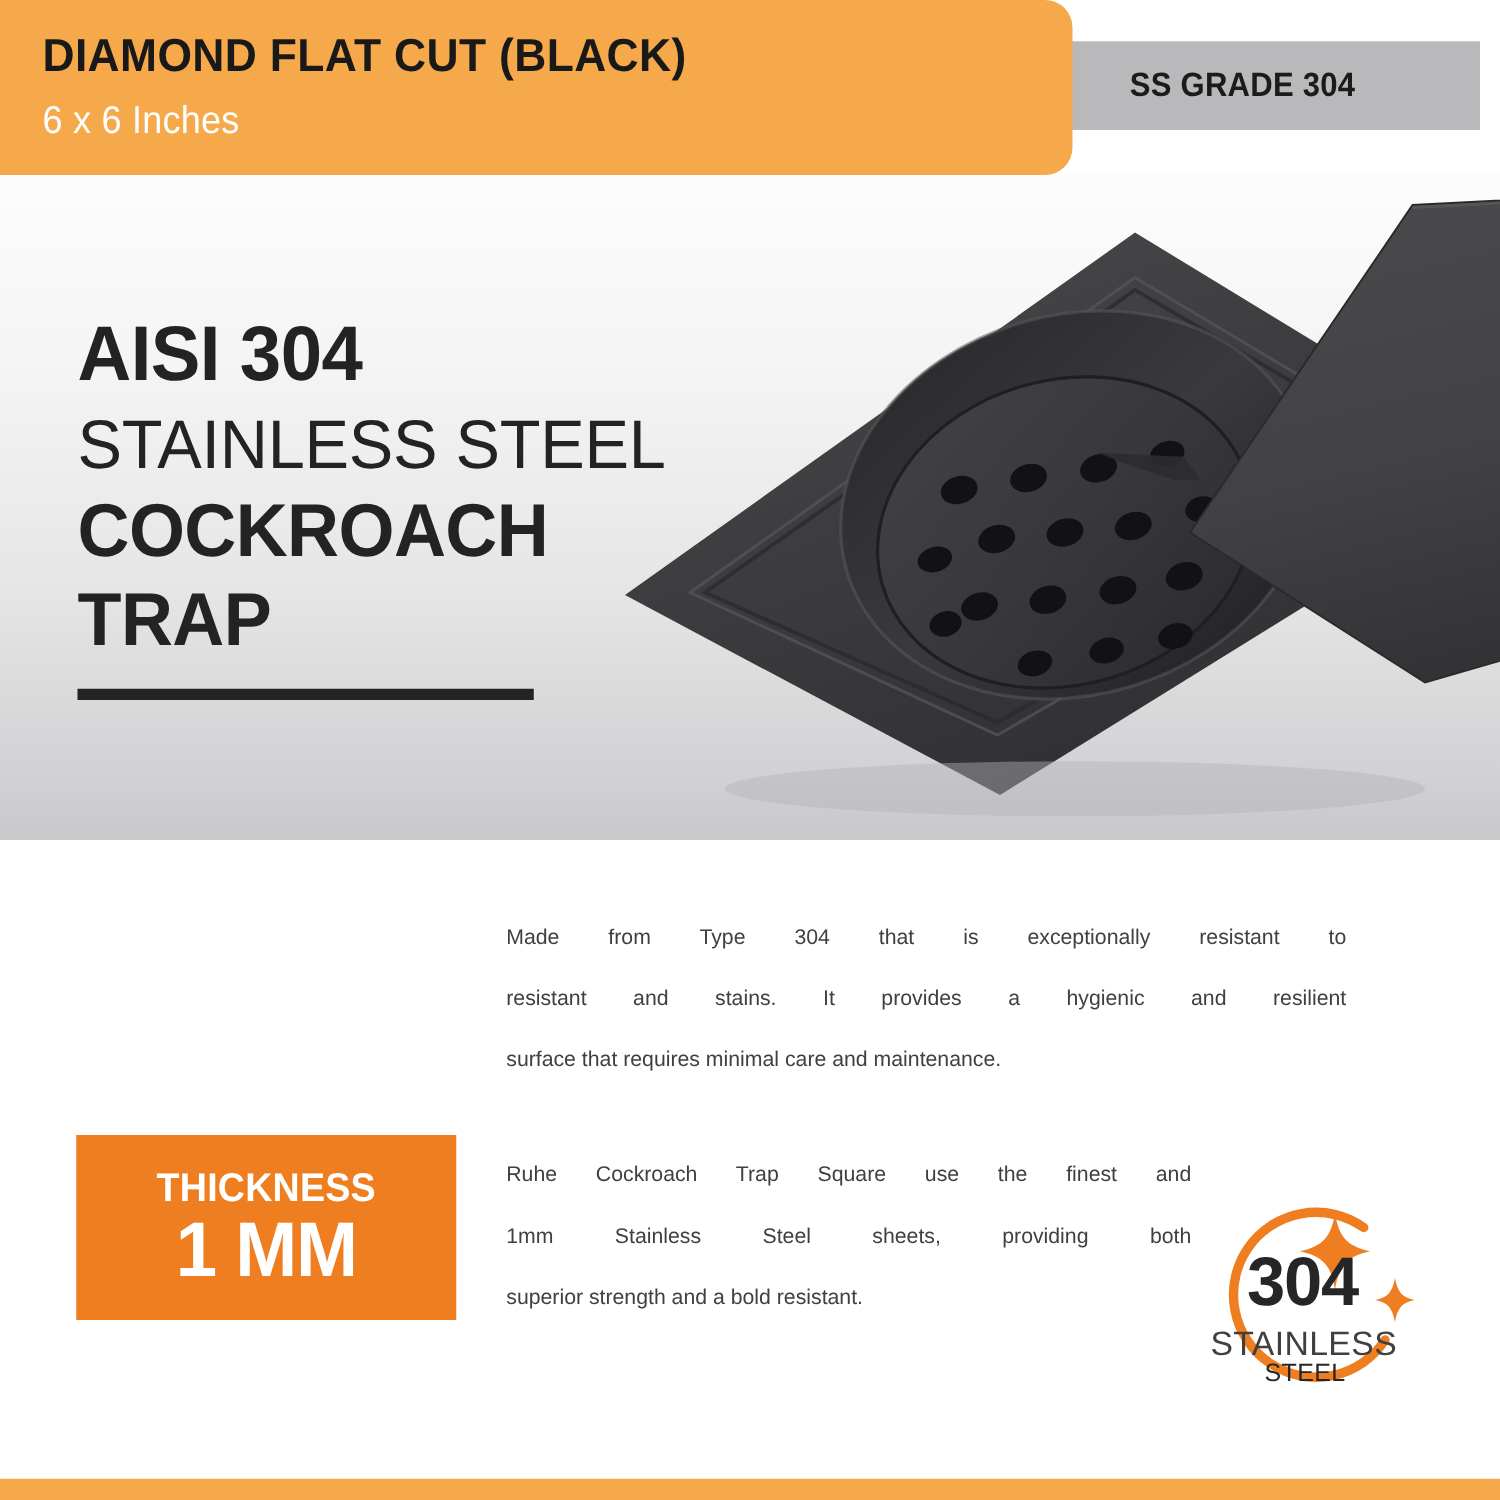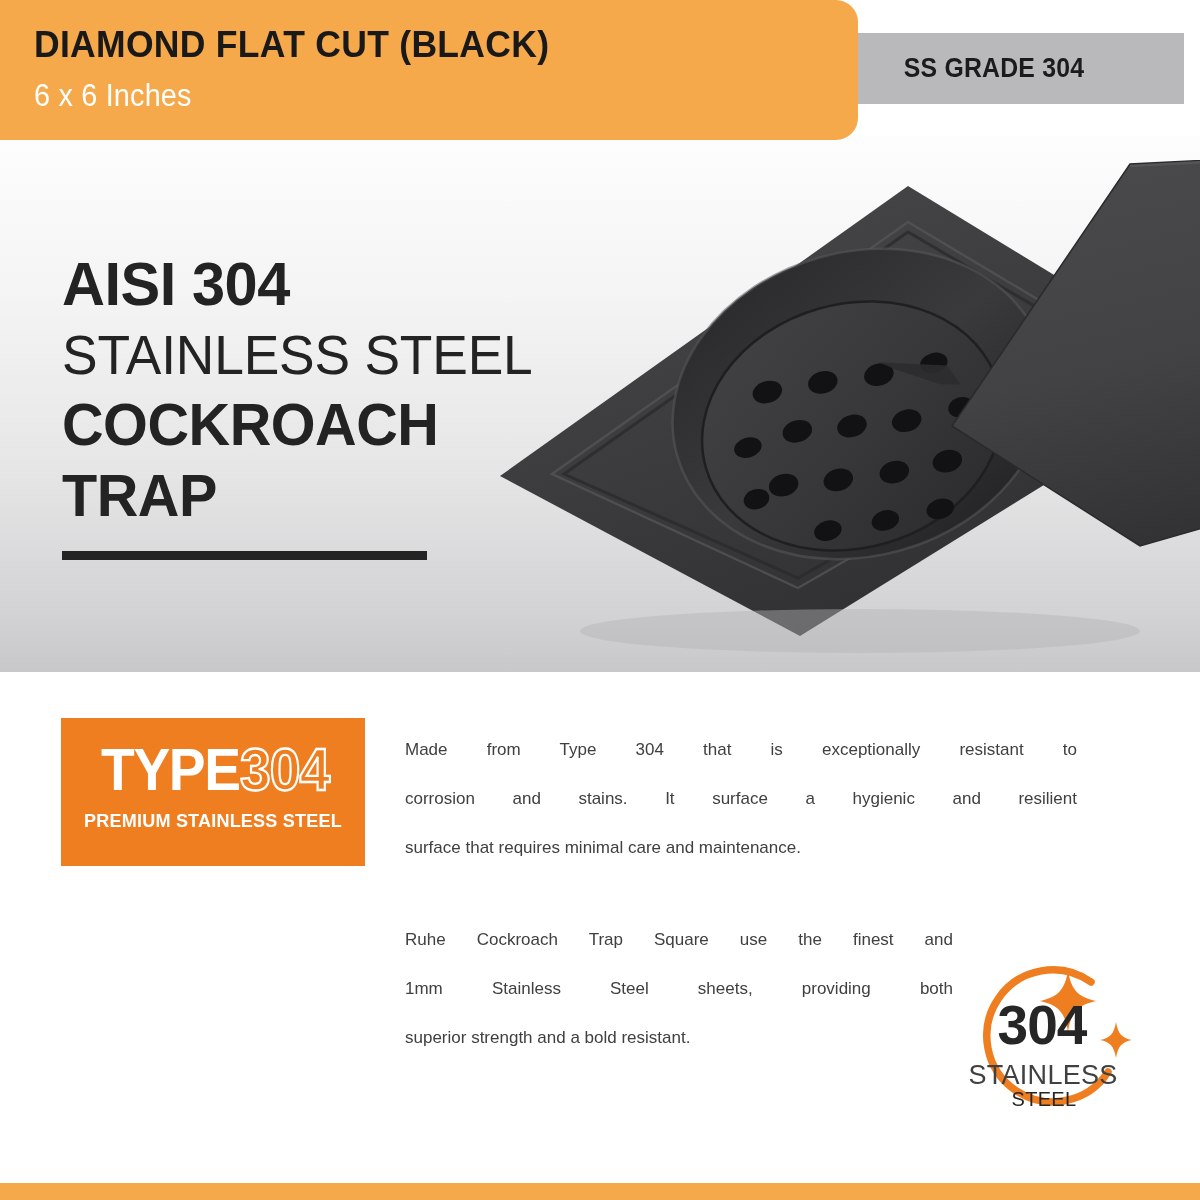--- a/index.html
+++ b/index.html
@@ -402,39 +402,37 @@
       <div class="h-line h-stainless">STAINLESS STEEL</div>
       <div class="h-line h-cockroach">COCKROACH</div>
       <div class="h-line h-trap">TRAP</div>
       <div class="h-rule"></div>
     </div>
 
   </div>
 
   <div class="feature-row" id="feature-row-1">
 
-    <div class="badge">
-      <div class="badge-type-inner">
-        <div class="type-line">
-          <span class="type-word">TYPE</span><span class="type-num">304</span>
-        </div>
-        <div class="type-caption">PREMIUM STAINLESS STEEL</div>
-      </div>
-    </div>
 
     <div class="feature-text" id="feature-text-1">
       <span class="just-line">Made from Type 304 that is exceptionally resistant to</span>
-      <span class="just-line">corrosion and stains. It surface a hygienic and resilient</span>
+      <span class="just-line">resistant and stains. It provides a hygienic and resilient</span>
       <span>surface that requires minimal care and maintenance.</span>
     </div>
 
   </div>
 
   <div class="feature-row" id="feature-row-2">
 
+    <div class="badge">
+      <div class="badge-thick-inner">
+        <div class="thick-label">THICKNESS</div>
+        <div class="thick-value">1 MM</div>
+      </div>
+    </div>
 
     <div class="feature-text" id="feature-text-2">
       <span class="just-line">Ruhe Cockroach Trap Square use the finest and</span>
       <span class="just-line">1mm Stainless Steel sheets, providing both</span>
       <span>superior strength and a bold resistant.</span>
     </div>
 
   </div>
 
   <div class="circle-badge">

